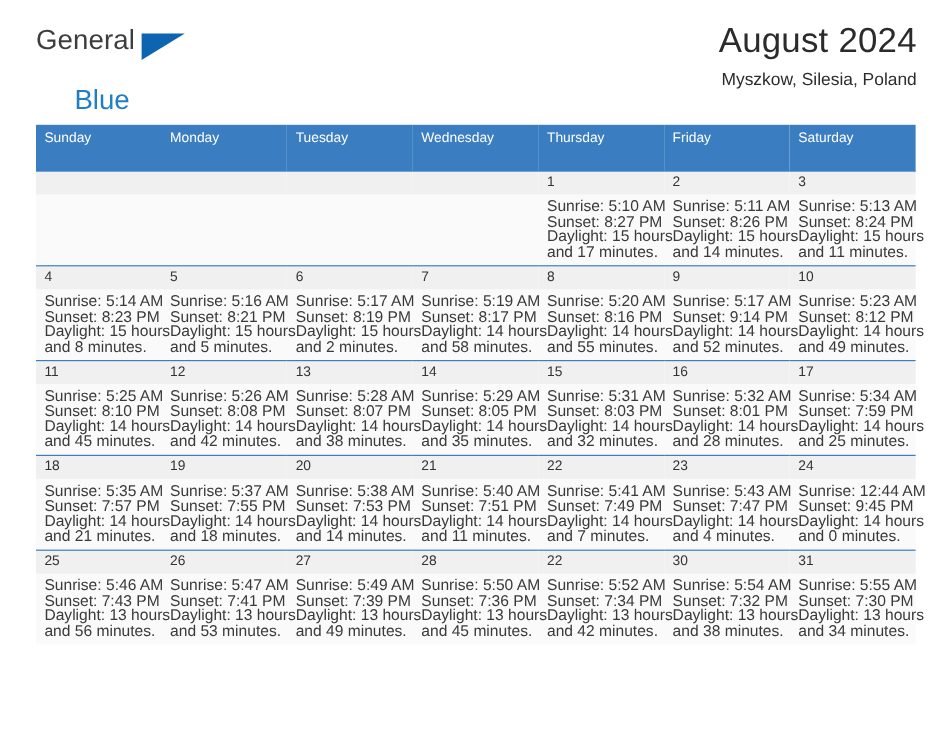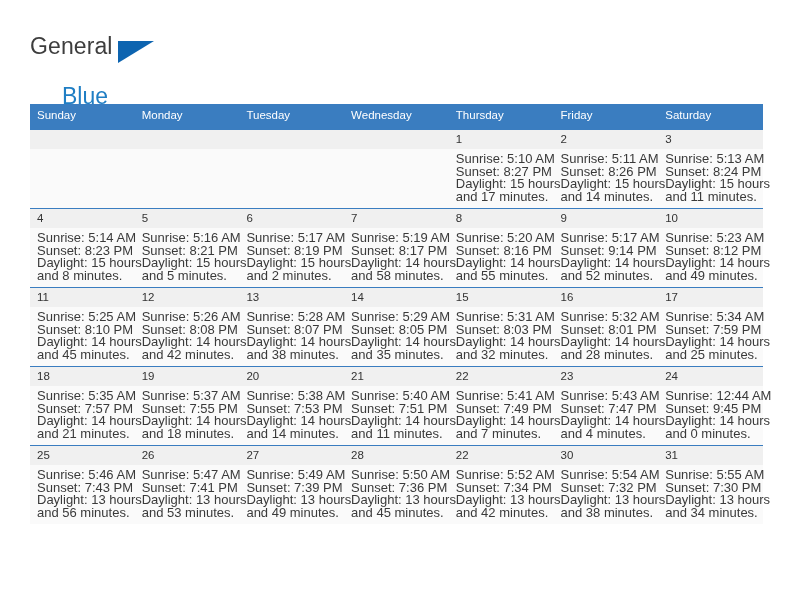--- a/index.html
+++ b/index.html
@@ -18,21 +18,21 @@
     position: relative;
     width: 792px;
     height: 612px;
     box-sizing: border-box;
   }
 
   
   .header {
     position: absolute;
     left: 30px;
-    top: 29px;
+    top: 16px;
     right: 28px;
     height: 70px;
   }
   .brand {
     position: absolute;
     left: 0;
     top: 4px;
     width: 240px;
     height: 62px;
   }
@@ -92,21 +92,21 @@
     width: 733px;
     border-collapse: collapse;
     table-layout: fixed;
   }
   .calendar th {
     background: #3a7dc0;
     color: #ffffff;
     font-size: 11.5px;
     font-weight: normal;
     text-align: left;
-    padding: 5px 0 8px 7px;
+    padding: 5px 0 21px 7px;
     height: 12px;
     border: none;
   }
   .calendar td {
     width: 104.7px;
     height: 78px;
     vertical-align: top;
     padding: 0;
     border: none;
     border-top: 1.2px solid #3a7dc0;
@@ -149,20 +149,22 @@
 <div class="page">
 
   <div class="header">
     <div class="brand">
       <span class="brand-general">General</span>
       <span class="brand-triangle"></span>
       <span class="brand-blue">Blue</span>
     </div>
 
     <div class="title-block">
+      <h1 class="month-title">August 2024</h1>
+      <div class="location">Myszkow, Silesia, Poland</div>
     </div>
   </div>
 
   <table class="calendar">
     <thead>
       <tr>
         <th>Sunday</th>
         <th>Monday</th>
         <th>Tuesday</th>
         <th>Wednesday</th>

